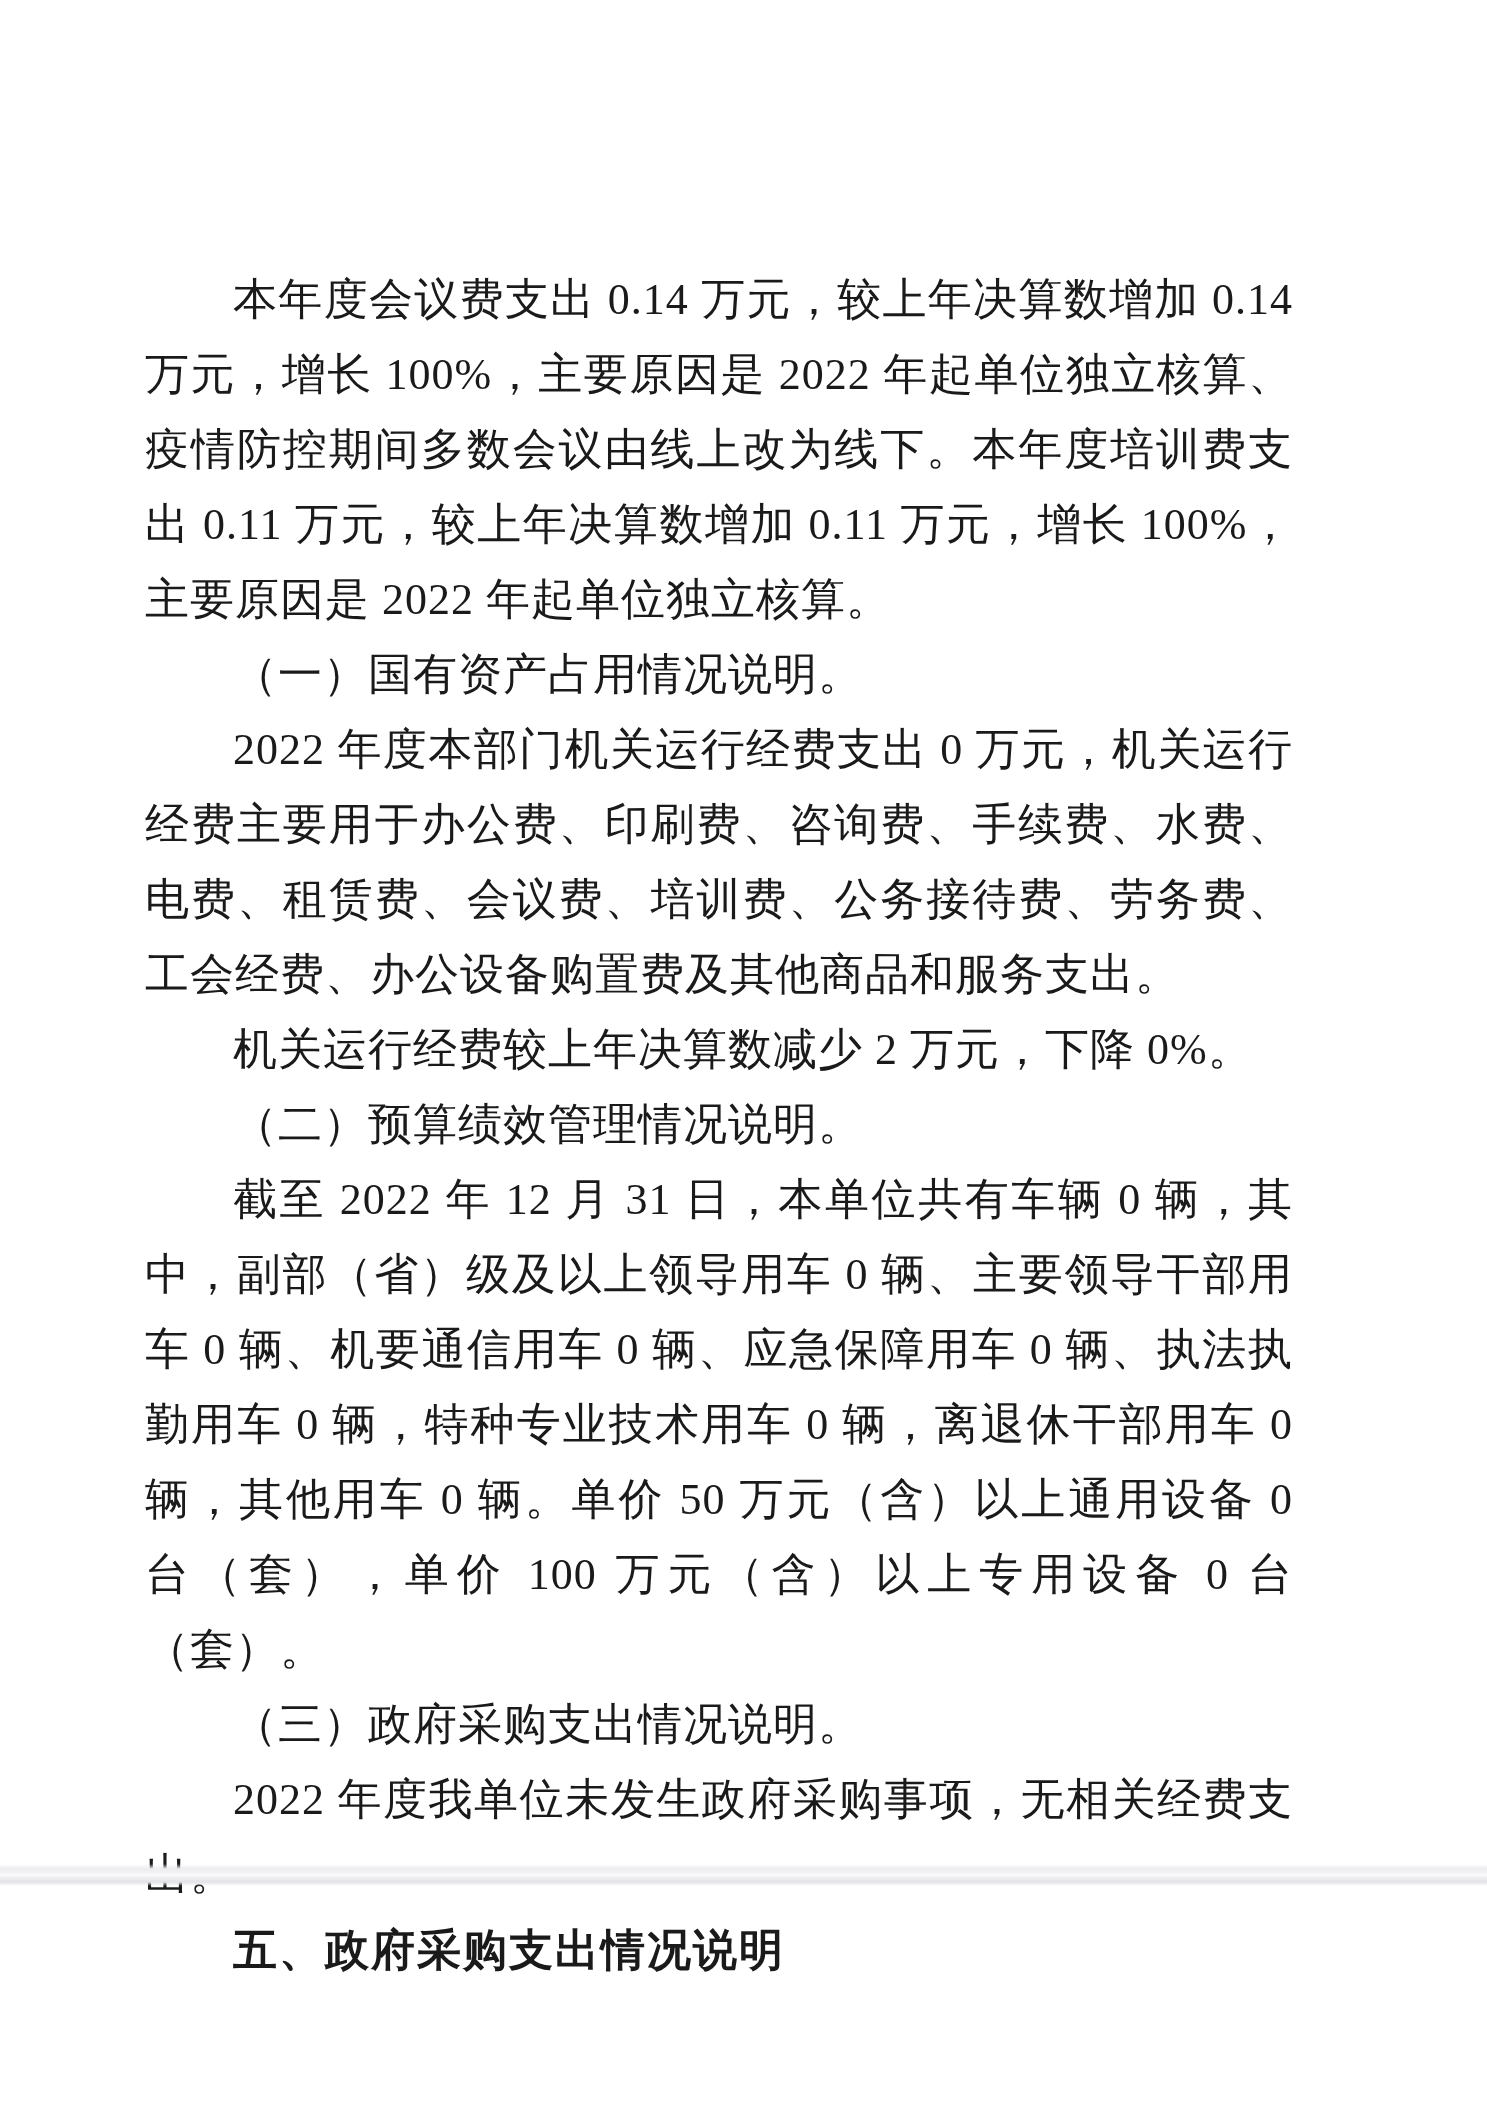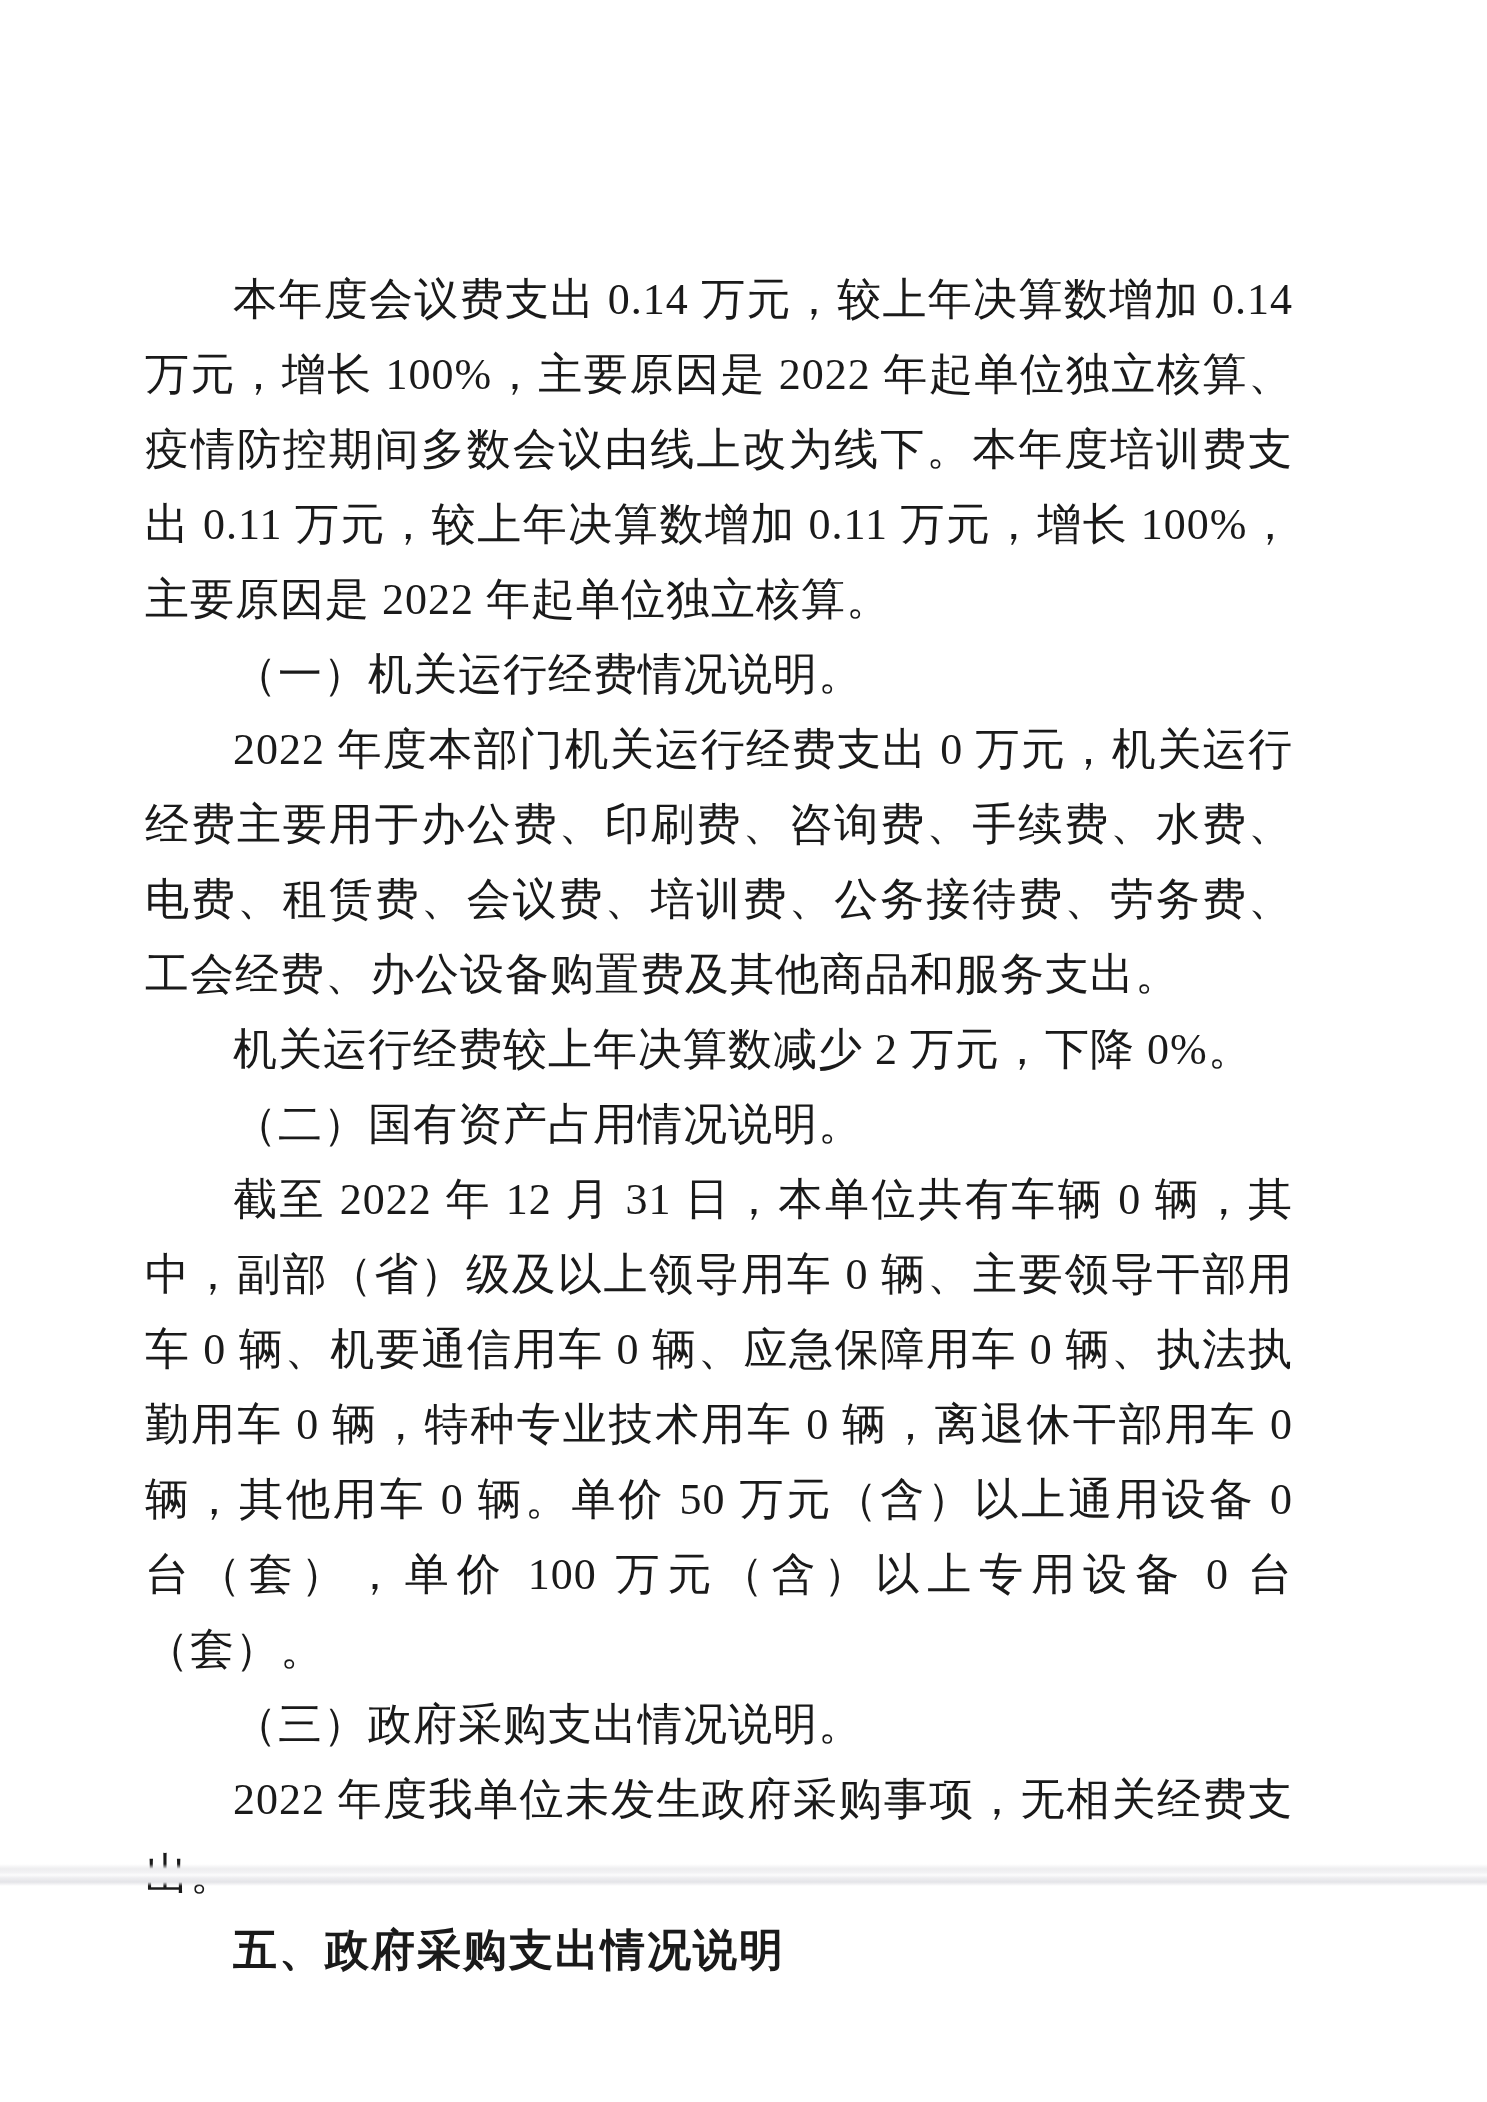--- a/index.html
+++ b/index.html
@@ -52,23 +52,23 @@
       rgba(255,255,255,0) 100%
     );
   }
 </style>
 </head>
 <body>
 
 <div class="page">
   <div class="content">
     <p class="body">本年度会议费支出 0.14 万元，较上年决算数增加 0.14 万元，增长 100%，主要原因是 2022 年起单位独立核算、疫情防控期间多数会议由线上改为线下。本年度培训费支出 0.11 万元，较上年决算数增加 0.11 万元，增长 100%，主要原因是 2022 年起单位独立核算。</p>
-    <p class="body">（一）机关运行经费情况说明。</p>
+    <p class="body">（一）国有资产占用情况说明。</p>
     <p class="body">2022 年度本部门机关运行经费支出 0 万元，机关运行经费主要用于办公费、印刷费、咨询费、手续费、水费、电费、租赁费、会议费、培训费、公务接待费、劳务费、工会经费、办公设备购置费及其他商品和服务支出。</p>
     <p class="body">机关运行经费较上年决算数减少 2 万元，下降 0%。</p>
-    <p class="body">（二）国有资产占用情况说明。</p>
+    <p class="body">（二）预算绩效管理情况说明。</p>
     <p class="body">截至 2022 年 12 月 31 日，本单位共有车辆 0 辆，其中，副部（省）级及以上领导用车 0 辆、主要领导干部用车 0 辆、机要通信用车 0 辆、应急保障用车 0 辆、执法执勤用车 0 辆，特种专业技术用车 0 辆，离退休干部用车 0 辆，其他用车 0 辆。单价 50 万元（含）以上通用设备 0 台（套），单价 100 万元（含）以上专用设备 0 台（套）。</p>
     <p class="body">（三）政府采购支出情况说明。</p>
     <p class="body">2022 年度我单位未发生政府采购事项，无相关经费支出。</p>
     <p class="heading">五、政府采购支出情况说明</p>
   </div>
   <div class="scan-band"></div>
 </div>
 
 </body></html>

